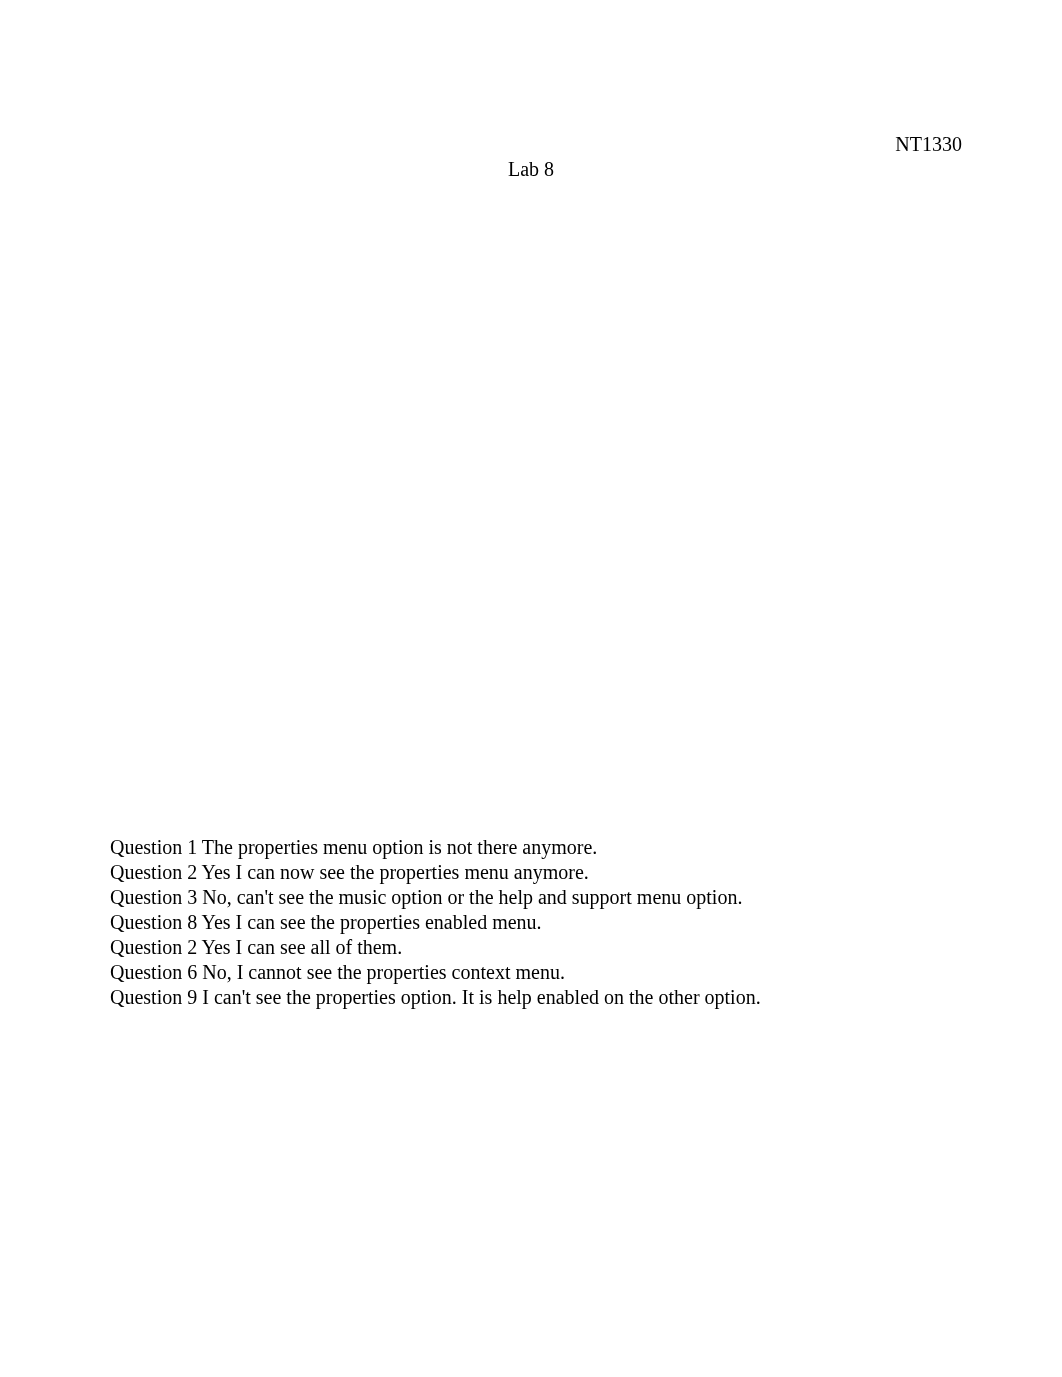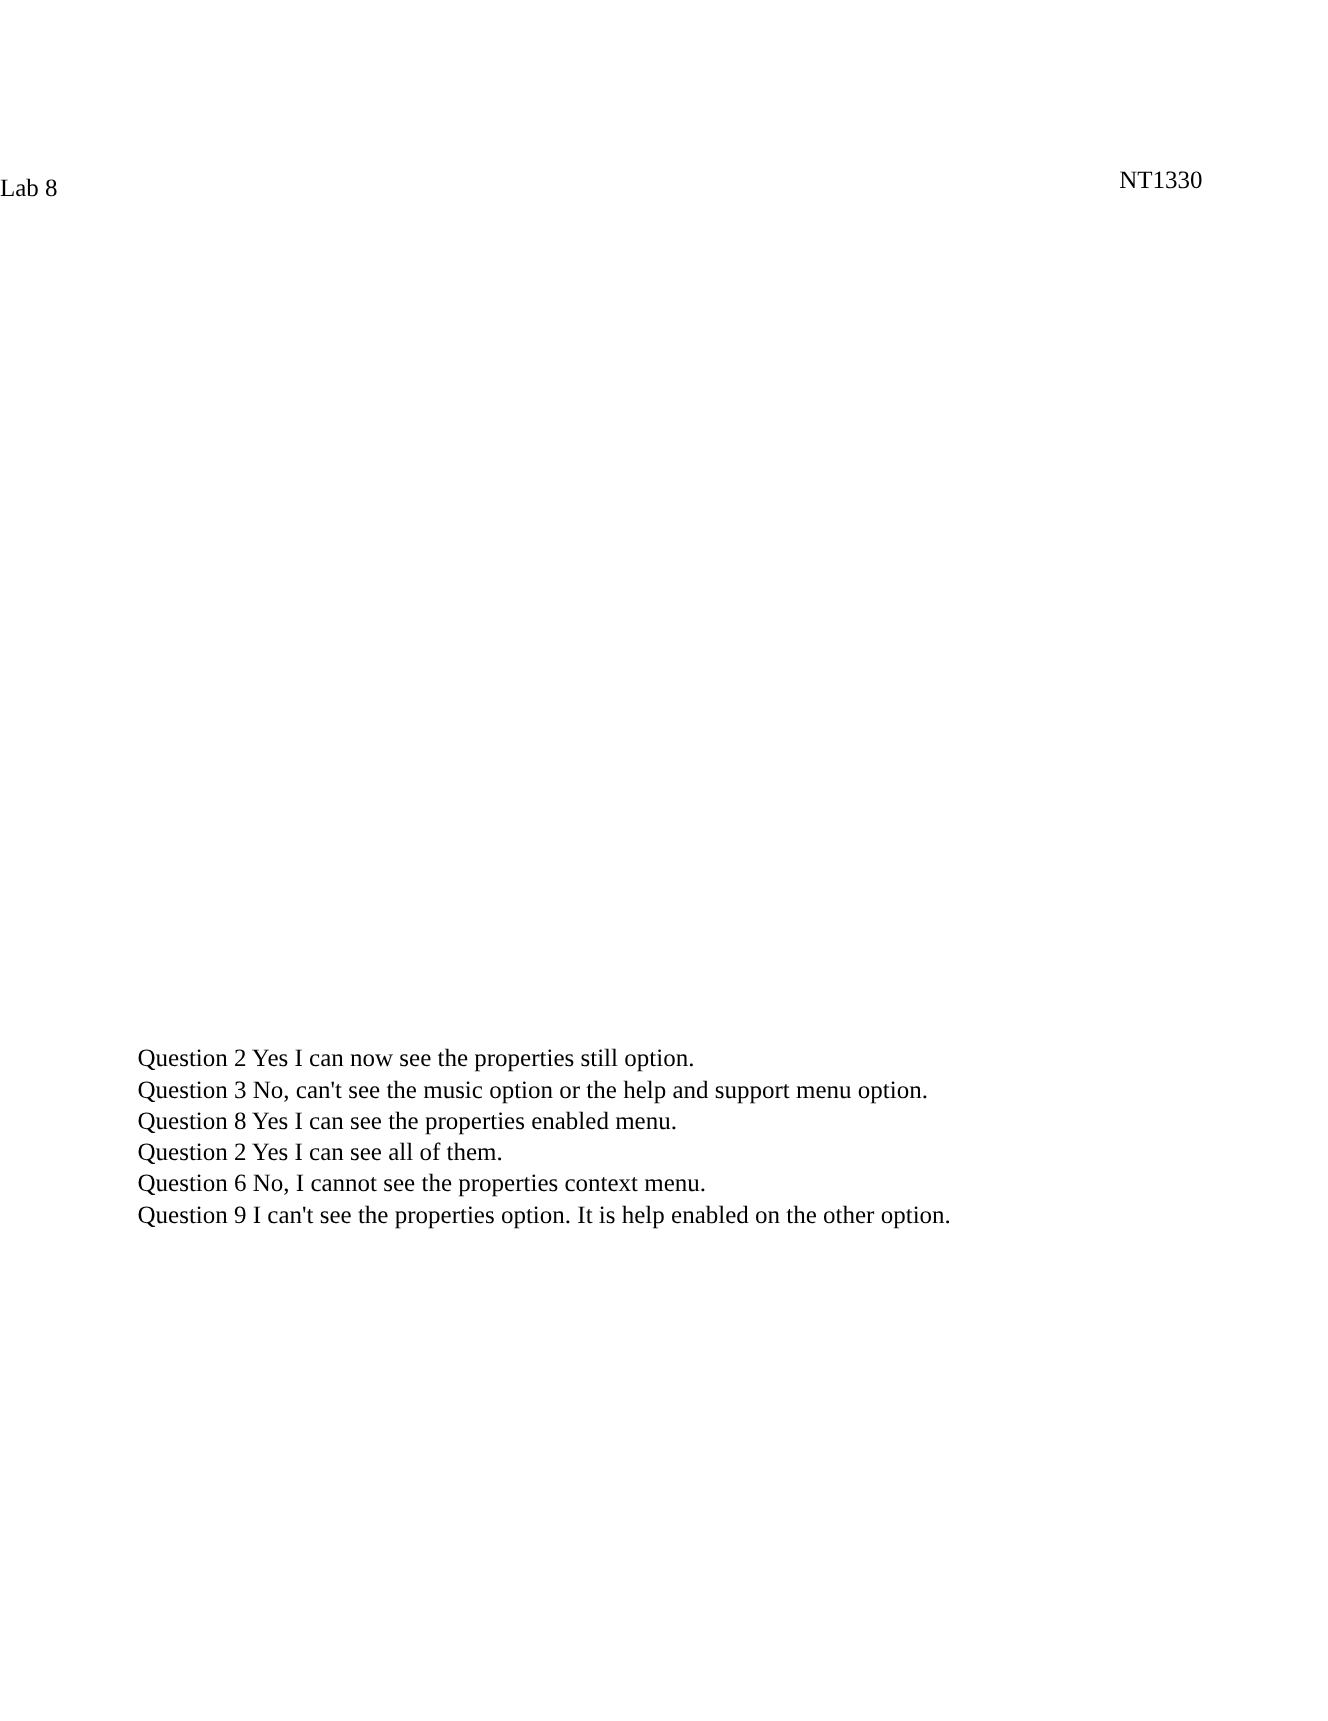--- a/index.html
+++ b/index.html
@@ -21,23 +21,24 @@
       height: 100%;
       position: relative;
     }
     .header-right {
       position: absolute;
       top: 133px;
       right: 100px;
       font-size: 20px;
     }
     .header-center {
+      text-align: center;
       font-size: 20px;
       position: absolute;
-      top: 140px;
+      top: 158px;
       left: 0;
       right: 0;
     }
     .content {
       position: absolute;
       top: 835px;
       left: 110px;
       right: 100px;
     }
     .qa-line {
@@ -48,22 +49,26 @@
   </style>
 </head>
 <body>
 
 <div class="page">
   <div class="header-right">NT1330</div>
   <div class="header-center">Lab 8</div>
 
   <div class="content">
     <div class="qa-line">
+      <span>Question 1 </span>
+      <span>The properties menu option is not there anymore.</span>
+    </div>
+    <div class="qa-line">
       <span>Question 2 </span>
-      <span>Yes I can now see the properties still option.</span>
+      <span>Yes I can now see the properties menu anymore.</span>
     </div>
     <div class="qa-line">
       <span>Question 3 </span>
       <span>No, can't see the music option or the help and support menu option.</span>
     </div>
     <div class="qa-line">
       <span>Question 8 </span>
       <span>Yes I can see the properties enabled menu.</span>
     </div>
     <div class="qa-line">

